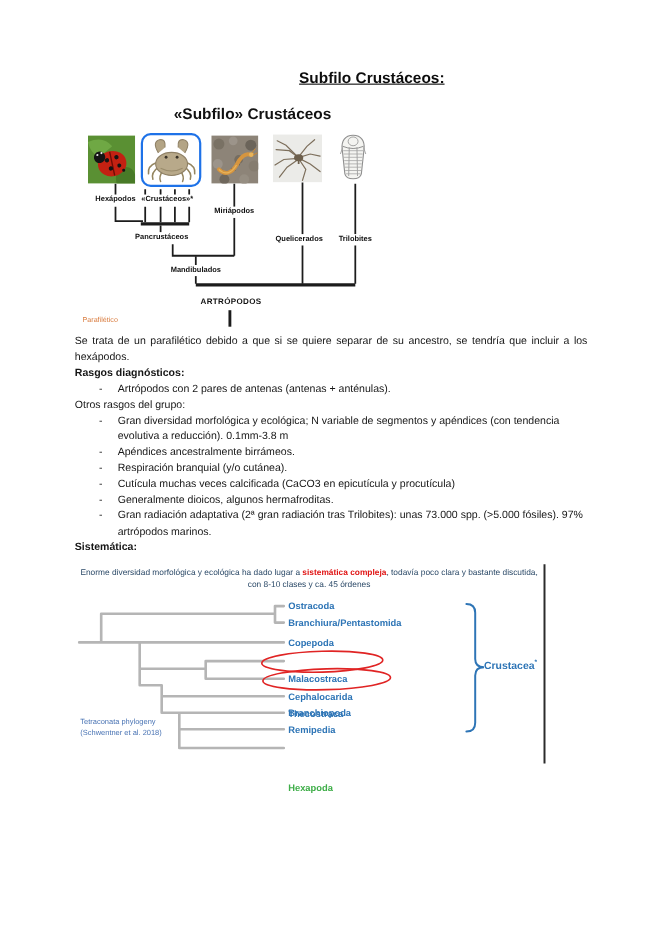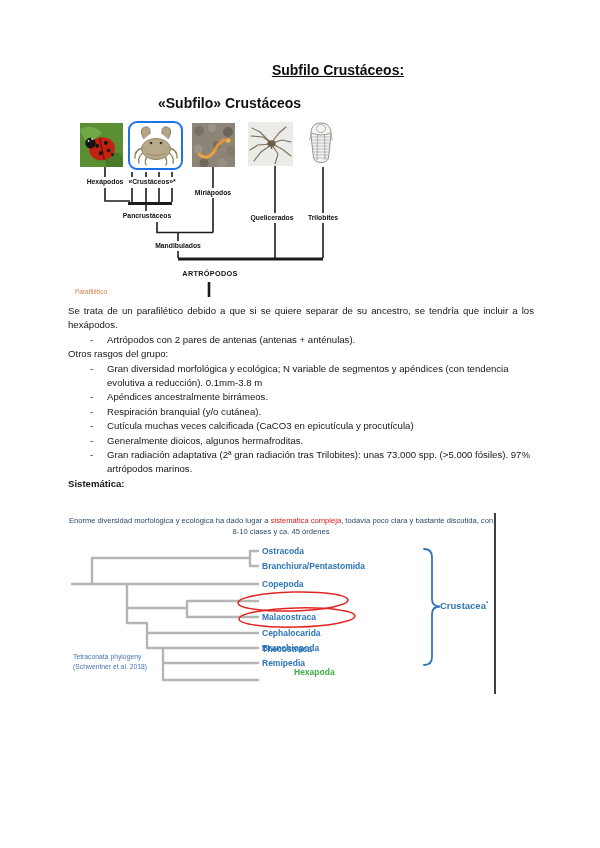--- a/index.html
+++ b/index.html
@@ -29,21 +29,21 @@
   .bodytext p{margin:0;}
   .just{text-align:justify;}
   .bold{font-weight:bold;}
   .bullet{display:flex;}
   .bullet .dash{width:17px;padding-left:22px;flex:none;text-align:left;}
   .bullet .btxt{flex:1;}
 
   
   .fig2-header{left:68px;top:515px;width:426px;text-align:center;font-size:7.6px;
                line-height:11px;color:#2c4a68;font-weight:500;}
-  .fig2-header .red-em{color:#e01414;font-weight:normal;}
+  .fig2-header .red-em{color:#e01414;font-weight:bold;}
   .taxon{position:absolute;left:262px;font-size:8.5px;font-weight:600;line-height:12px;white-space:nowrap;}
   .taxon-blue{color:#2e75b6;}
   .taxon-green{color:#3fae49;}
   .clade-label{position:absolute;left:440px;top:600px;font-size:9.5px;font-weight:bold;color:#2e75b6;}
   .clade-label sup{font-size:6px;}
   .tree-source{position:absolute;left:73px;top:652px;font-size:6.8px;line-height:9.5px;color:#4a74b4;}
   .annotation{position:absolute;left:338px;top:663px;width:144px;text-align:center;
               font-size:8px;line-height:10.5px;color:#333;}
   .annotation .a-bold{font-weight:bold;color:#22304a;}
   .annotation .a-red{font-weight:bold;color:#e01414;}
@@ -182,20 +182,21 @@
   <div class="fig-label" style="left:213px;top:188px;">Miriápodos</div>
   <div class="fig-label" style="left:272px;top:213px;">Quelicerados</div>
   <div class="fig-label" style="left:323px;top:213px;">Trilobites</div>
   <div class="fig-label" style="left:147px;top:211px;">Pancrustáceos</div>
   <div class="fig-label" style="left:178px;top:241px;">Mandibulados</div>
   <div class="fig-label big" style="left:210px;top:269px;">ARTRÓPODOS</div>
   <div class="note-orange" style="left:75px;top:288px;">Parafilético</div>
 
   <div class="abs bodytext">
     <p class="just">Se trata de un parafilético debido a que si se quiere separar de su ancestro, se tendría que incluir a los hexápodos.</p>
+    <p class="bold">Rasgos diagnósticos:</p>
     <div class="bullet">
       <span class="dash">-</span>
       <span class="btxt">Artrópodos con 2 pares de antenas (antenas + anténulas).</span>
     </div>
     <p>Otros rasgos del grupo:</p>
     <div class="bullet">
       <span class="dash">-</span>
       <span class="btxt">Gran diversidad morfológica y ecológica; N variable de segmentos y apéndices (con tendencia evolutiva a reducción). 0.1mm-3.8 m</span>
     </div>
     <div class="bullet">
@@ -241,21 +242,21 @@
   </svg>
 
   <div class="taxon taxon-blue" style="top:545px;">Ostracoda</div>
   <div class="taxon taxon-blue" style="top:560px;">Branchiura/Pentastomida</div>
   <div class="taxon taxon-blue" style="top:578px;">Copepoda</div>
   <div class="taxon taxon-blue" style="top:595px;margin-top:48px;">Thecostraca</div>
   <div class="taxon taxon-blue" style="top:611px;">Malacostraca</div>
   <div class="taxon taxon-blue" style="top:627px;">Cephalocarida</div>
   <div class="taxon taxon-blue" style="top:642px;">Branchiopoda</div>
   <div class="taxon taxon-blue" style="top:657px;">Remipedia</div>
-  <div class="taxon taxon-green" style="top:666px;margin-left:32px;">Hexapoda</div>
+  <div class="taxon taxon-green" style="top:710px;">Hexapoda</div>
 
   <div class="clade-label">
     <span>Crustacea</span><sup>*</sup>
   </div>
 
   <div class="tree-source">
     <div>Tetraconata phylogeny</div>
     <div>(Schwentner et al. 2018)</div>
   </div>
 

